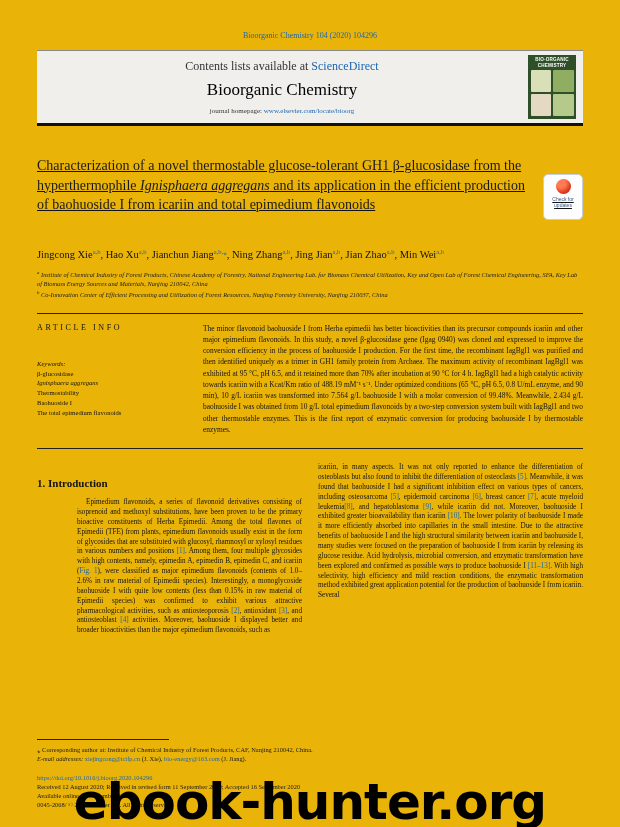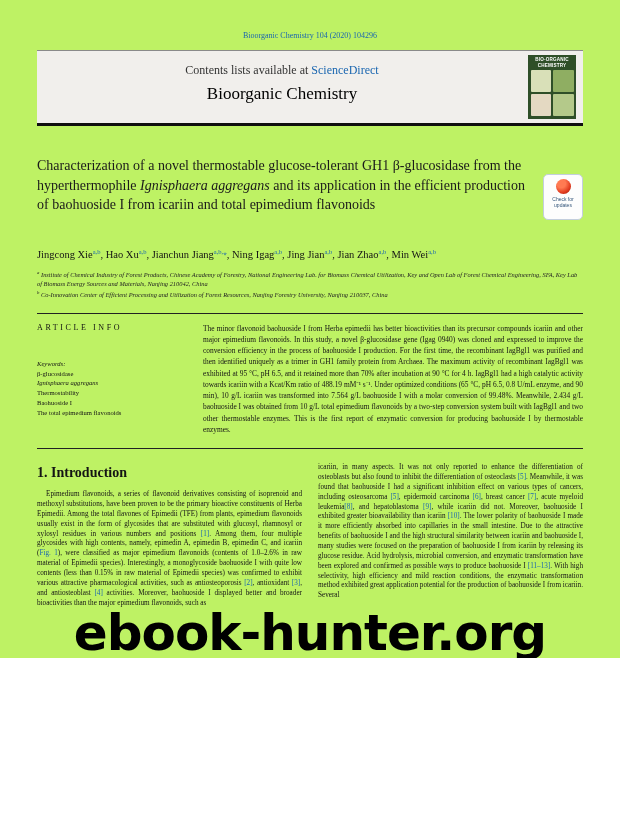--- a/index.html
+++ b/index.html
@@ -1,17 +1,17 @@
 <!DOCTYPE html>
 <html><head>
 <meta charset="utf-8">
 <style>
   * { margin:0; padding:0; box-sizing:border-box; }
   body { width:620px; height:827px; background:#ffffff; font-family:"Liberation Serif", serif; color:#141414; }
-  .page { position:relative; width:620px; height:658px; background:#bef264; overflow:hidden; }
+  .page { position:relative; width:620px; height:827px; background:#eab308; overflow:hidden; }
 
   .top-ref { text-align:center; padding-top:31px; font-size:8px; }
   a.link, .link { color:#1a66b0; text-decoration:none; }
 
   .header-band { margin:10px 37px 0; background:#f1efec; border-top:1px solid #8a8a8a;
                  border-bottom:3px solid #101010; display:flex; align-items:center;
                  padding:5px 7px 6px; gap:8px; height:76px; }
   .elsevier-logo { width:62px; height:63px; background:#fff; display:flex; flex-direction:column;
                    align-items:center; justify-content:flex-end; padding:2px 1px; }
   .elsevier-logo svg { width:36px; height:42px; }
@@ -20,21 +20,21 @@
   .contents-line { font-size:12px; color:#333; }
   .journal-title { font-size:17px; color:#000; margin:6px 0 7px; }
   .homepage-line { font-size:7px; color:#333; }
   .cover { width:48px; height:64px; background:#2f4f28; display:flex; flex-direction:column; padding:2.5px; }
   .cover-title { font-size:4.6px; line-height:1.25; color:#fff; font-weight:bold; text-align:center;
                  font-family:"Liberation Sans", sans-serif; letter-spacing:.2px; }
   .cover-art { flex:1; margin-top:2px; display:grid; grid-template-columns:1fr 1fr; gap:1.5px; }
   .art { border-radius:1px; }
   .a1 { background:#d9e0b8; } .a2 { background:#8fae62; } .a3 { background:#e4d9c2; } .a4 { background:#b4c98a; }
 
-  .title-row { margin:30px 37px 0; display:flex; gap:8px; }
+  .title-row { margin:30px 37px 0; display:flex; gap:8px;text-decoration:underline; }
   .title { flex:1; font-size:14px; font-weight:normal; line-height:1.4; color:#1a1a1a; }
   .title i { font-style:italic; }
 
   .check-badge { width:40px; height:46px; border:1px solid #c3cedd; border-radius:5px; background:#fdfdfd;
                  text-align:center; padding:4px 2px 2px; align-self:flex-start; margin-top:18px; }
   .check-circle { width:15px; height:15px; border-radius:50%; margin:0 auto 2px;
                   background: radial-gradient(circle at 35% 30%, #ff7a52 0 30%, #e03a1e 65%, #8e1a0a 100%); }
   .check-text { font-size:5px; line-height:1.25; color:#33557a; font-family:"Liberation Sans", sans-serif; }
 
   .authors { margin:26px 37px 0; font-size:10.5px; max-width:530px; }
@@ -47,23 +47,23 @@
   .info-col { width:146px; flex:none; }
   .abs-col { flex:1; }
   .block-heading { font-size:8px; letter-spacing:2.6px; color:#111; margin-bottom:28px; }
   .kw-label { font-size:6.6px; font-style:italic; margin-bottom:2px; }
   .kw { font-size:6.6px; line-height:1.5; }
   .kw.italic { font-style:italic; }
   .abs-text { font-size:7.4px; line-height:1.52; text-align:justify; }
 
   .body-cols { margin:14px 37px 0; display:flex; gap:16px; height:194px; overflow:hidden; }
   .bcol { flex:1; }
-  .sec-heading { font-size:14px; font-weight:bold; margin:2px 0 9px; }
+  .sec-heading { font-size:11px; font-weight:bold; margin:14px 0 9px; }
   .body-text { font-size:7.2px; line-height:1.37; text-align:justify; }
-  .indent { text-indent:9px; }
+  .indent { text-indent:9px;margin-left:40px; }
   .ref { color:#1a66b0; }
 
   .footer { position:absolute; left:37px; right:37px; top:739px; font-size:6.4px; line-height:1.45; color:#1c1c1c; }
   .foot-sep { width:132px; border-top:1px solid #222; margin-bottom:5px; }
   .email-label { font-style:italic; }
   .doi-block { margin-top:9px; }
 
   .watermark { position:absolute; left:0; right:0; bottom:-4px; z-index:9; text-align:center;
                font-family:"DejaVu Sans", sans-serif; font-weight:bold; font-size:50px;
                letter-spacing:-1px; color:#000; }
@@ -77,20 +77,24 @@
     <a class="link">Bioorganic Chemistry 104 (2020) 104296</a>
   </div>
 
   <div class="header-band">
     <div class="header-center">
       <div class="contents-line">
         <span>Contents lists available at</span>
         <a class="link">ScienceDirect</a>
       </div>
       <div class="journal-title">Bioorganic Chemistry</div>
+      <div class="homepage-line">
+        <span>journal homepage:</span>
+        <a class="link">www.elsevier.com/locate/bioorg</a>
+      </div>
     </div>
     <div class="cover">
       <div class="cover-title">
         <div>BIO-ORGANIC</div>
         <div>CHEMISTRY</div>
       </div>
       <div class="cover-art">
         <div class="art a1"></div>
           <div class="art a2"></div>
           <div class="art a3"></div>
@@ -109,21 +113,21 @@
         <div>Check for</div>
         <div>updates</div>
       </div>
     </div>
   </div>
 
   <div class="authors">
     <span><span>Jingcong Xie</span><sup>a,b</sup><span>, </span></span>
     <span><span>Hao Xu</span><sup>a,b</sup><span>, </span></span>
     <span><span>Jianchun Jiang</span><sup>a,b,⁎</sup><span>, </span></span>
-    <span><span>Ning Igag</span><sup>a,b</sup><span>, </span></span>
+    <span><span>Ning Zhang</span><sup>a,b</sup><span>, </span></span>
     <span><span>Jing Jian</span><sup>a,b</sup><span>, </span></span>
     <span><span>Jian Zhao</span><sup>a,b</sup><span>,</span></span>
     <span><span>Min Wei</span><sup>a,b</sup><span></span></span>
   </div>
 
   <div class="affils">
     <div><sup>a</sup> <span>Institute of Chemical Industry of Forest Products, Chinese Academy of Forestry, National Engineering Lab. for Biomass Chemical Utilization, Key and Open Lab of Forest Chemical Engineering, SFA, Key Lab of Biomass Energy Sources and Materials, Nanjing 210042, China</span></div>
     <div><sup>b</sup> <span>Co-Innovation Center of Efficient Processing and Utilization of Forest Resources, Nanjing Forestry University, Nanjing 210037, China</span></div>
   </div>
 

